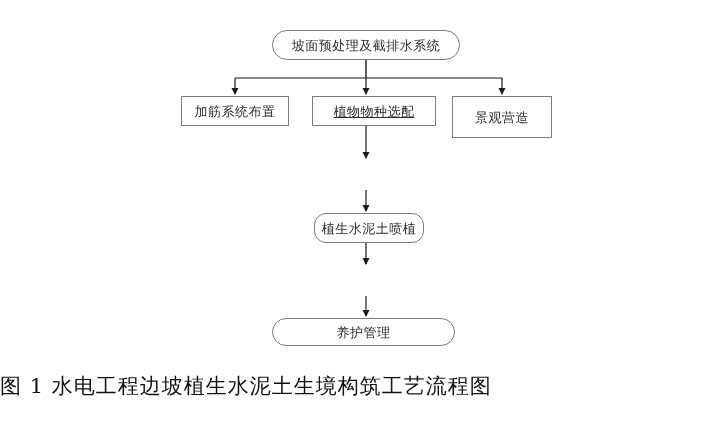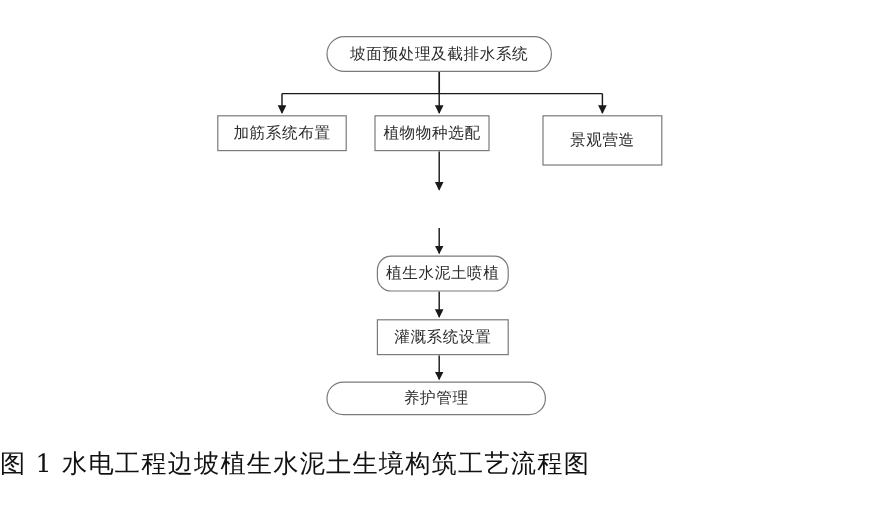--- a/index.html
+++ b/index.html
@@ -46,21 +46,21 @@
     border-radius: 16px;
   }
   .node-label {
     line-height: 1;
     display: block;
   }
 
   
   #node-pretreatment { left: 272px; top: 30px;  width: 188px; height: 30px; }
   #node-reinforce    { left: 181px; top: 96px;  width: 108px; height: 30px; }
-  #node-species      { left: 312px; top: 96px;  width: 96px; height: 30px; }
+  #node-species      { left: 312px; top: 96px;  width: 124px; height: 30px; text-decoration: underline; }
   #node-landscape    { left: 452px; top: 96px;  width: 100px; height: 42px; }
   #node-material     { left: 296px; top: 160px; width: 145px; height: 30px; }
   #node-spray        { left: 314px; top: 213px; width: 110px; height: 30px; border-radius: 12px; }
   #node-irrigation   { left: 314px; top: 266px; width: 110px; height: 30px; }
   #node-maintenance  { left: 272px; top: 318px; width: 183px; height: 28px; }
 
   #figure-caption {
     position: absolute;
     left: 0;
     top: 372px;
@@ -116,23 +116,20 @@
 
   <div class="node" id="node-landscape">
     <span class="node-label">景观营造</span>
   </div>
 
 
   <div class="node" id="node-spray">
     <span class="node-label">植生水泥土喷植</span>
   </div>
 
-  <div class="node" id="node-irrigation">
-    <span class="node-label">灌溉系统设置</span>
-  </div>
 
   <div class="node terminator" id="node-maintenance">
     <span class="node-label">养护管理</span>
   </div>
 
   <div id="figure-caption">图 1  水电工程边坡植生水泥土生境构筑工艺流程图</div>
 
 </div>
 
 </body></html>

